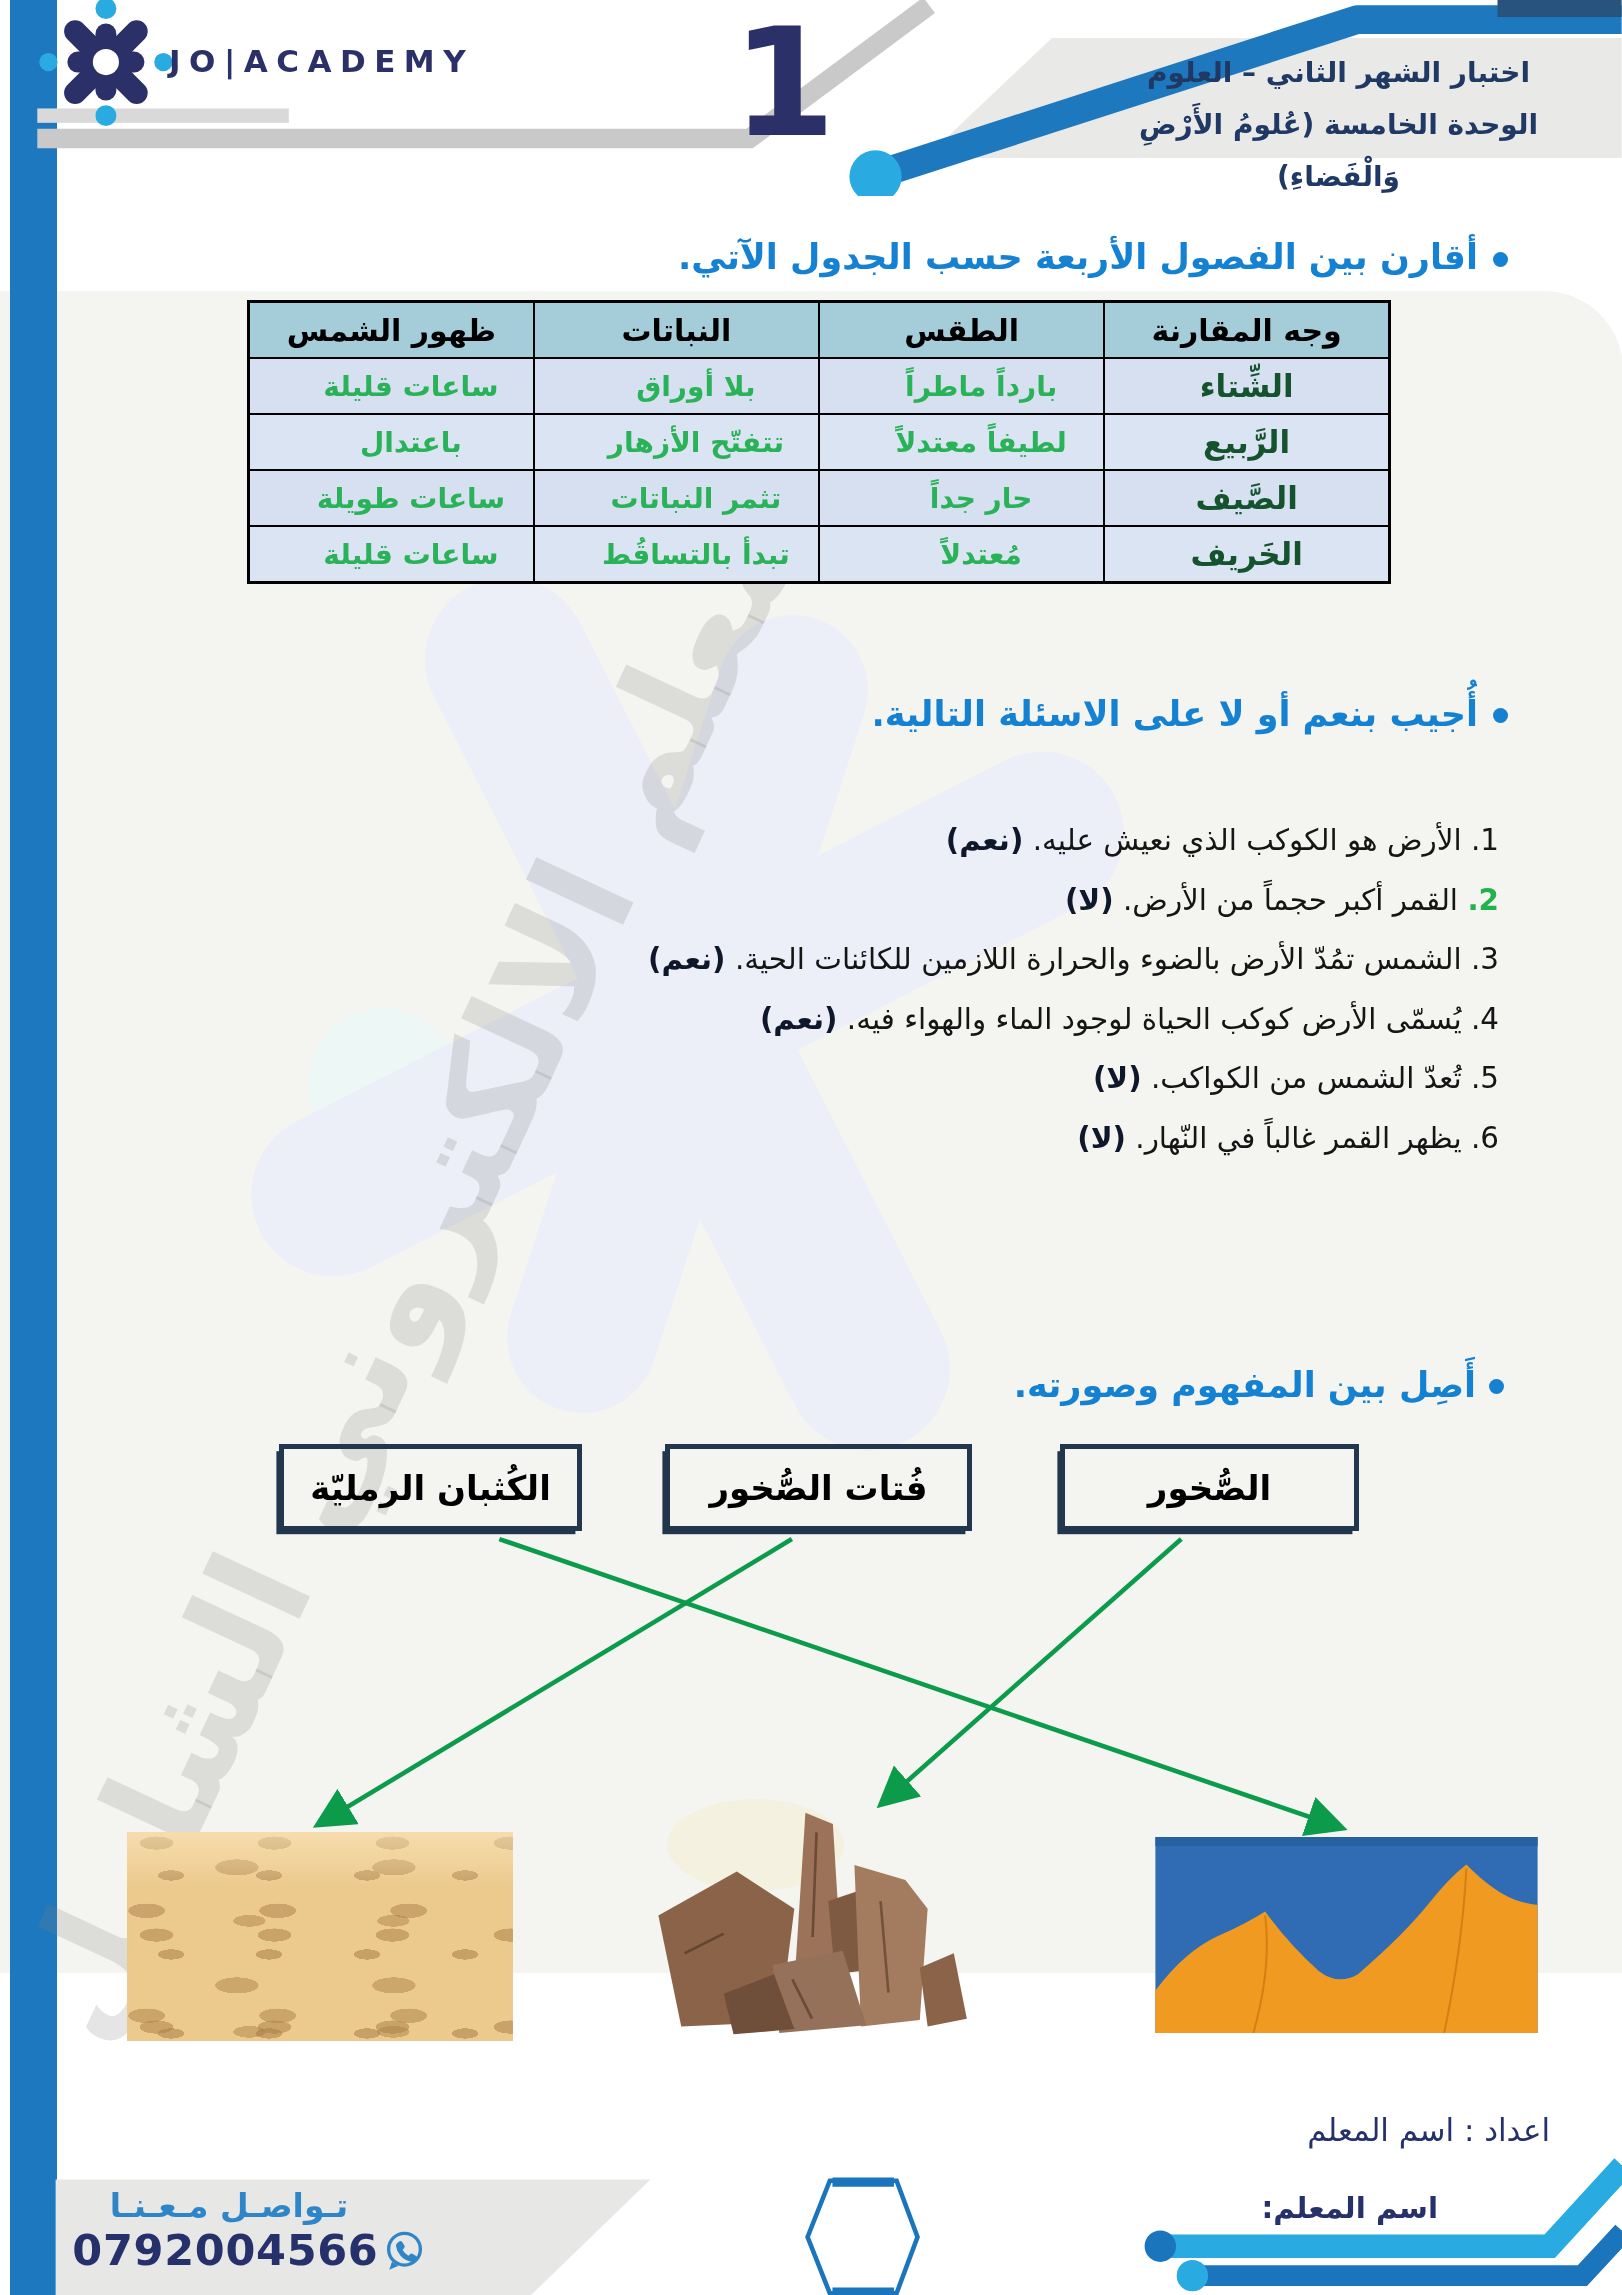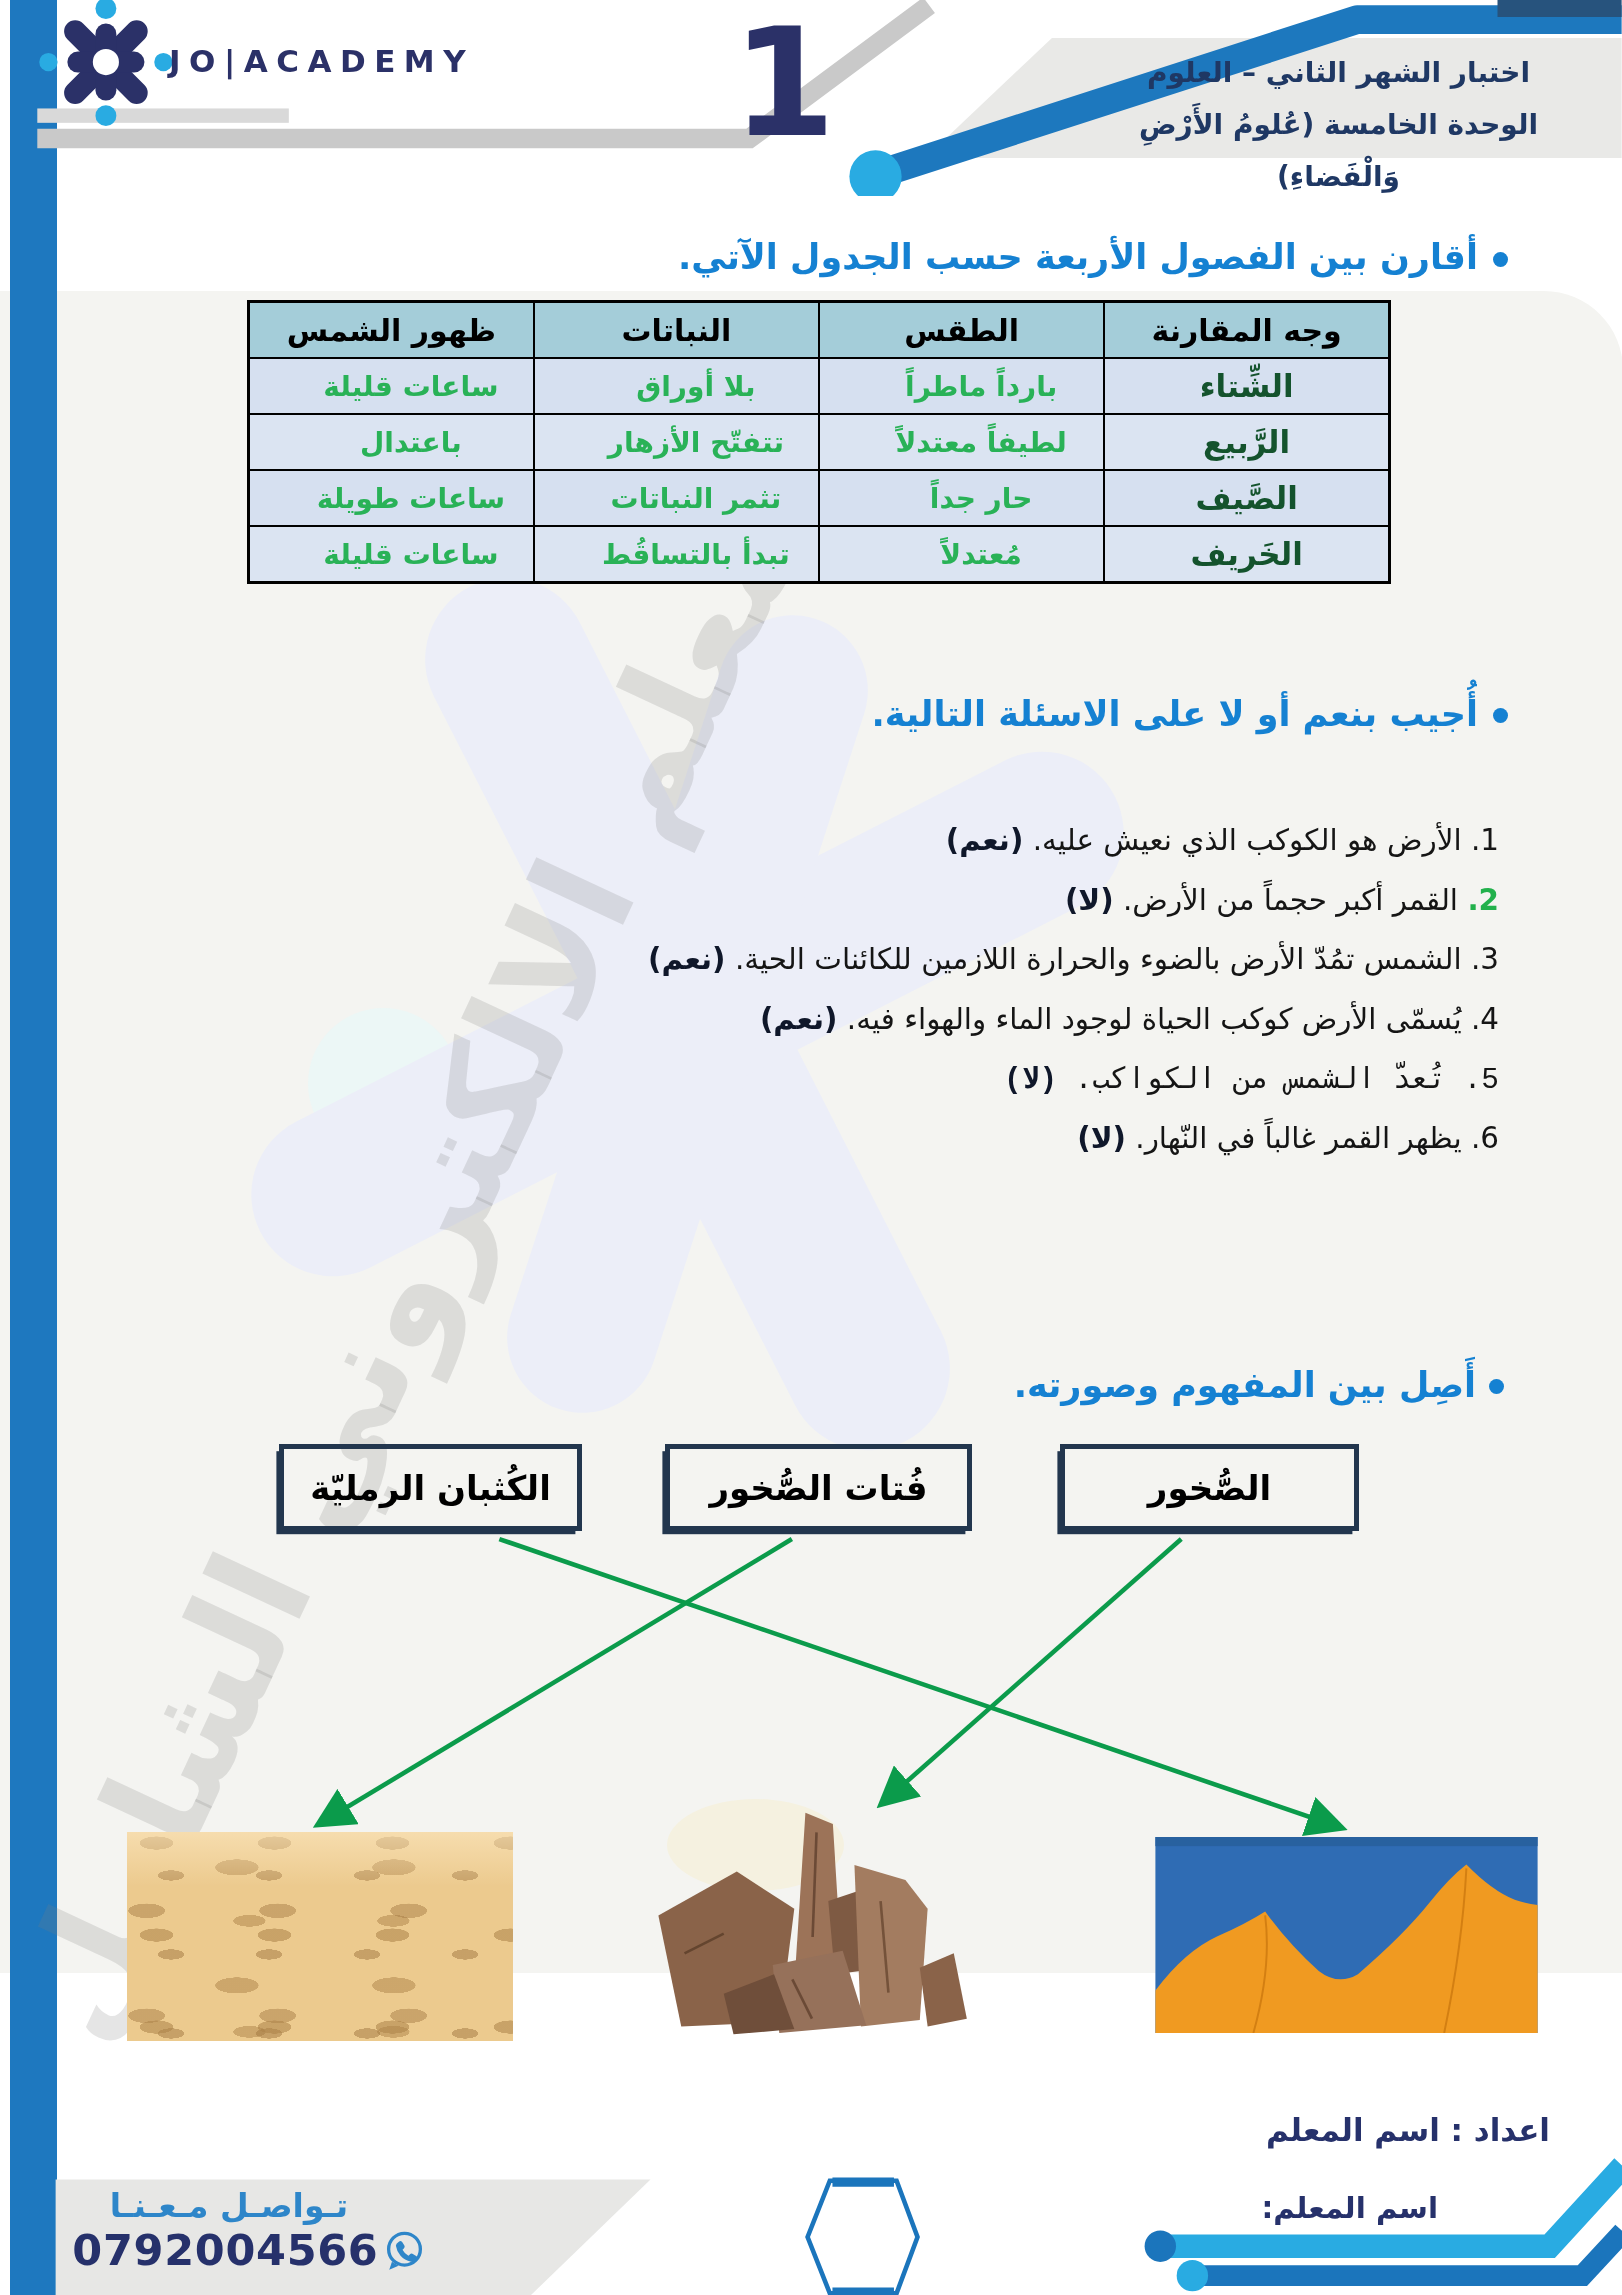--- a/index.html
+++ b/index.html
@@ -68,21 +68,21 @@
       radial-gradient(ellipse 39px 14.4px at 70% 30%,rgba(172,130,72,0.50) 0 55%,transparent 56%),
       radial-gradient(ellipse 23.6px 9.2px at 45% 55%,rgba(160,118,64,0.50) 0 55%,transparent 56%),
       radial-gradient(ellipse 33px 13px at 15% 75%,rgba(160,118,64,0.45) 0 55%,transparent 56%),
       radial-gradient(ellipse 29px 10.5px at 85% 80%,rgba(172,130,72,0.50) 0 55%,transparent 56%);
     background-size:100% 100%,118px 92px,157px 118px,98px 79px,131px 105px,144px 111px;}
   .img-rocks{position:absolute;left:645px;top:1803px;z-index:2;}
   .img-dunes{position:absolute;left:1155px;top:1837px;z-index:2;}
   
   .ftr-svg{position:absolute;left:0;top:2055px;z-index:2;}
   .prepared-by{position:absolute;right:73px;top:2112px;z-index:4;direction:rtl;
-    font-size:31px;font-weight:bold;color:#26316b;}
+    font-size:31px;font-weight:normal;color:#26316b;}
   .teacher-label{position:absolute;right:185px;top:2191px;z-index:4;direction:rtl;
     font-size:29.4px;font-weight:bold;color:#26316b;}
   .contact-label{position:absolute;left:98px;top:2186px;width:262px;z-index:4;direction:rtl;
     text-align:center;font-size:33px;font-weight:bold;color:#2e86c9;letter-spacing:2.6px;}
   .phone-row{position:absolute;left:72px;top:2225px;width:353px;z-index:4;
     display:flex;align-items:center;justify-content:center;gap:5.2px;}
   .phone-number{font-size:43px;font-weight:800;color:#26316b;letter-spacing:0.7px;}
 </style>
 </head>
 <body>
@@ -185,21 +185,21 @@
   <div class="q-line" style="top:942px;">
     <span class="q-num">3.</span>
     <span class="q-text">الشمس تمُدّ الأرض بالضوء والحرارة اللازمين للكائنات الحية.</span>
     <span class="q-ans">(نعم)</span>
   </div>
   <div class="q-line" style="top:1002px;">
     <span class="q-num">4.</span>
     <span class="q-text">يُسمّى الأرض كوكب الحياة لوجود الماء والهواء فيه.</span>
     <span class="q-ans">(نعم)</span>
   </div>
-  <div class="q-line" style="top:1061px;font-family:Liberation Mono, monospace;">
+  <div class="q-line" style="top:1061px;">
     <span class="q-num">5.</span>
     <span class="q-text">تُعدّ الشمس من الكواكب.</span>
     <span class="q-ans">(لا)</span>
   </div>
   <div class="q-line" style="top:1121px;">
     <span class="q-num">6.</span>
     <span class="q-text">يظهر القمر غالباً في النّهار.</span>
     <span class="q-ans">(لا)</span>
   </div>
 

